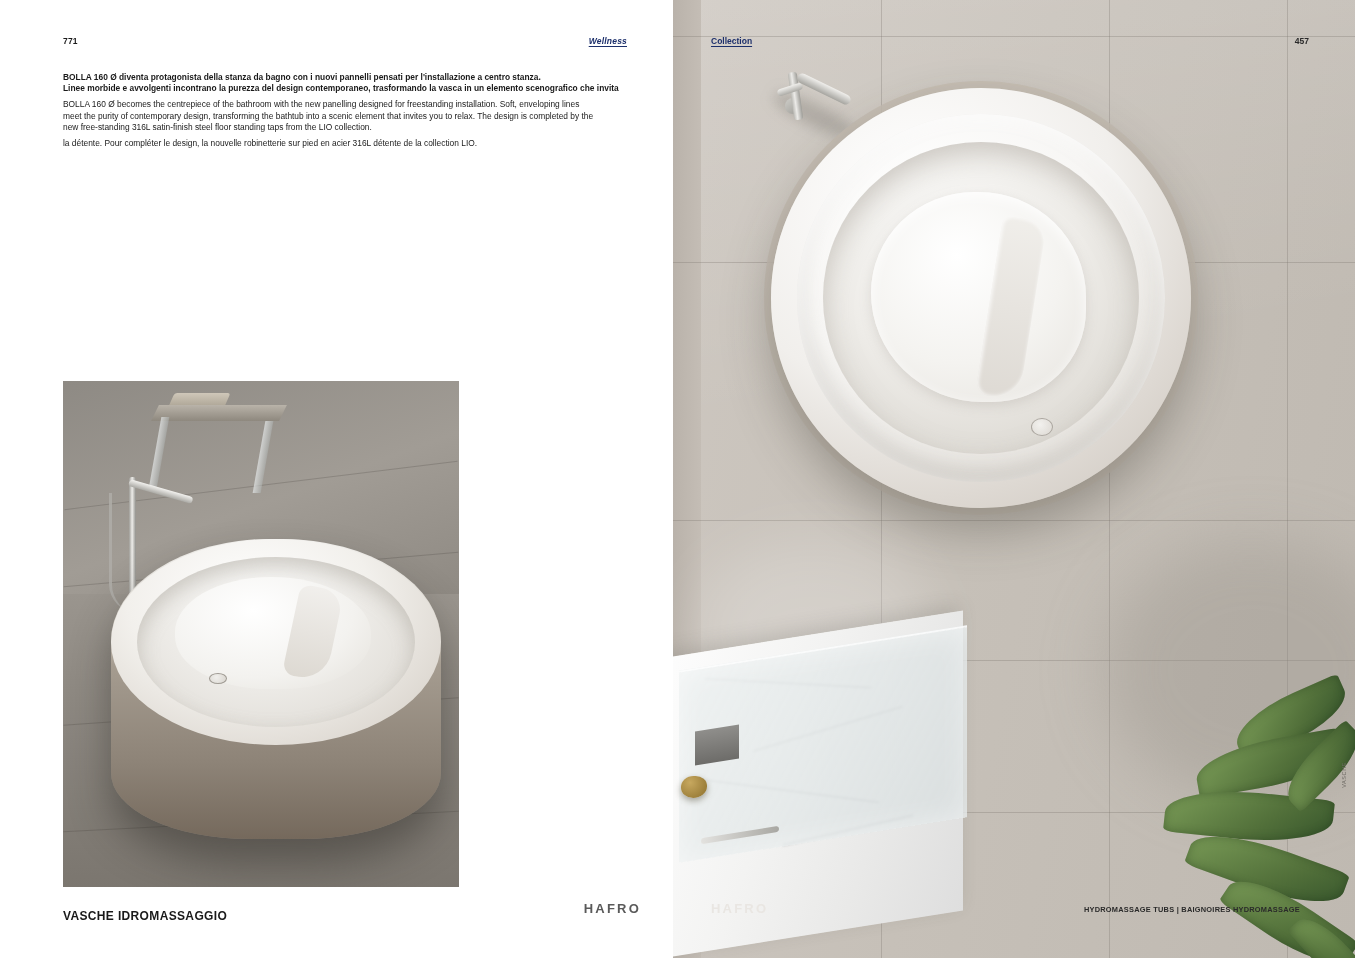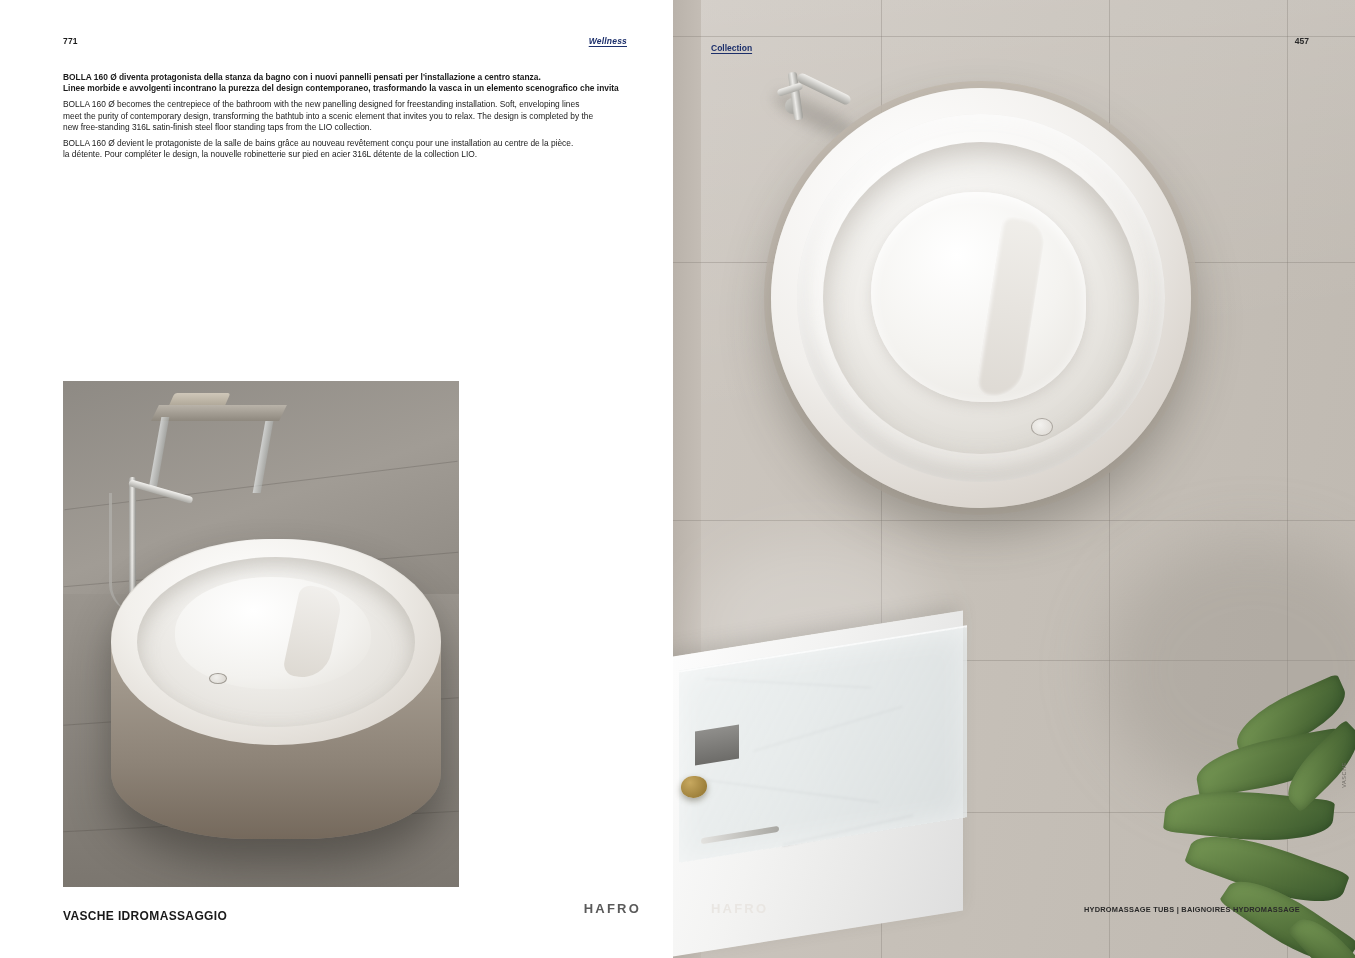--- a/index.html
+++ b/index.html
@@ -106,21 +106,20 @@
 
   .hdr-right-sec {
     position: absolute;
     top: 36px;
     left: 38px;
     font-size: 8.5px;
     font-weight: bold;
     color: #1c2f6b;
     text-decoration: underline;
     text-underline-offset: 2px;
-    margin-top: 7px;
   }
   .hdr-right-num {
     position: absolute;
     top: 36px;
     right: 46px;
     font-size: 8.5px;
     font-weight: bold;
     color: #2a2a2a;
   }
   .footer-right-label {
@@ -475,21 +474,20 @@
       <div class="block">
         <p class="bold">BOLLA 160 Ø diventa protagonista della stanza da bagno con i nuovi pannelli pensati per l'installazione a centro stanza.</p>
         <p class="bold">Linee morbide e avvolgenti incontrano la purezza del design contemporaneo, trasformando la vasca in un elemento scenografico che invita</p>
       </div>
       <div class="block">
         <p>BOLLA 160 Ø becomes the centrepiece of the bathroom with the new panelling designed for freestanding installation. Soft, enveloping lines</p>
         <p>meet the purity of contemporary design, transforming the bathtub into a scenic element that invites you to relax. The design is completed by the</p>
         <p>new free-standing 316L satin-finish steel floor standing taps from the LIO collection.</p>
       </div>
       <div class="block">
-        <p>BOLLA 160 Ø devient le protagoniste de la salle de bains grâce au nouveau revêtement conçu pour une installation au centre de la pièce.</p>
         <p>la détente. Pour compléter le design, la nouvelle robinetterie sur pied en acier 316L détente de la collection LIO.</p>
       </div>
     </div>
 
     <div class="photo-left">
       <div class="lscene">
         <div class="lfloor"></div>
 
         <div class="lline" style="top:104px;left:0;width:396px;transform:rotate(-7deg);"></div>
         <div class="lline" style="top:188px;left:0;width:396px;transform:rotate(-5deg);"></div>

